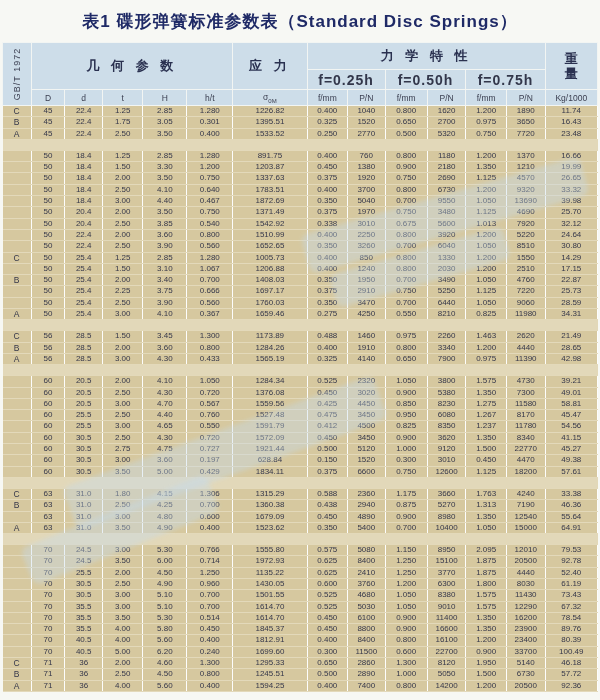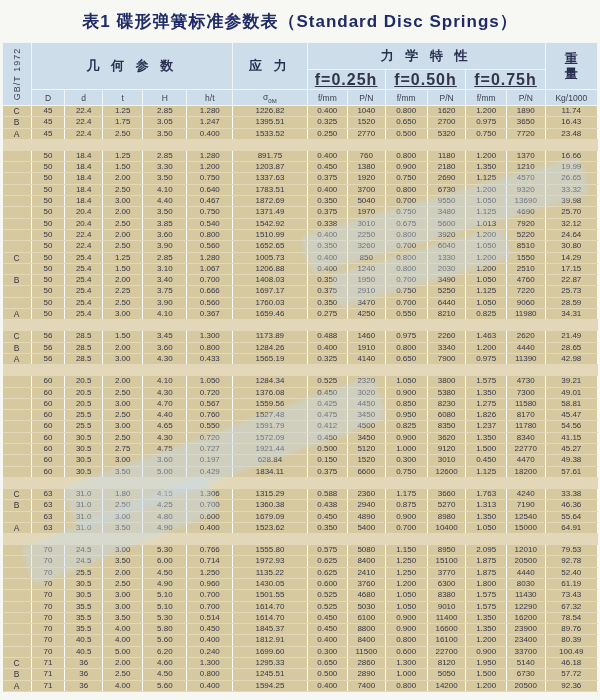--- a/index.html
+++ b/index.html
@@ -28,21 +28,21 @@
   
   thead th {
     background: #cddde9;
     border: 1px solid #f2f5f3;
     color: #2a3150;
     font-weight: bold;
     padding: 0;
     overflow: hidden;
   }
   th.grp   { font-size: 13px; letter-spacing: 4px; height: 26px; }
-  th.sub   { font-size: 16px; letter-spacing: 1px; height: 19px; font-weight: bold; color: #32364a; text-decoration: underline; }
+  th.sub   { font-size: 14px; letter-spacing: 1px; height: 19px; font-weight: bold; color: #32364a; }
   th.leaf  { font-size: 8.5px; height: 15px; font-weight: normal; color: #3a3e50; letter-spacing: 0; }
   th.gbt   { position: relative; }
   th.gbt .vtext {
     position: absolute; left: 50%; top: 50%;
     transform: translate(-50%,-50%) rotate(-90deg);
     font-size: 9px; font-weight: normal; color: #3a3e50; white-space: nowrap; letter-spacing: 1px;
   }
   th .stack { line-height: 15px; font-size: 13px; letter-spacing: 0; }
   sub { font-size: 6px; }
 
@@ -144,21 +144,21 @@
             <td>1.200</td>
             <td>1890</td>
             <td>11.74</td>
           </tr>
           <tr>
             <td class="cls">B</td>
             <td>45</td>
             <td>22.4</td>
             <td>1.75</td>
             <td>3.05</td>
-            <td>1.247</td>
+            <td>0.301</td>
             <td>1395.51</td>
             <td>0.325</td>
             <td>1520</td>
             <td>0.650</td>
             <td>2700</td>
             <td>0.975</td>
             <td>3650</td>
             <td>16.43</td>
           </tr>
           <tr>
@@ -527,21 +527,21 @@
             <td>60</td>
             <td>25.5</td>
             <td>2.50</td>
             <td>4.40</td>
             <td>0.760</td>
             <td>1527.48</td>
             <td>0.475</td>
             <td>3450</td>
             <td>0.950</td>
             <td>6080</td>
-            <td>1.826</td>
+            <td>1.267</td>
             <td>8170</td>
             <td>45.47</td>
           </tr>
           <tr>
             <td class="cls"></td>
             <td>60</td>
             <td>25.5</td>
             <td>3.00</td>
             <td>4.65</td>
             <td>0.550</td>

